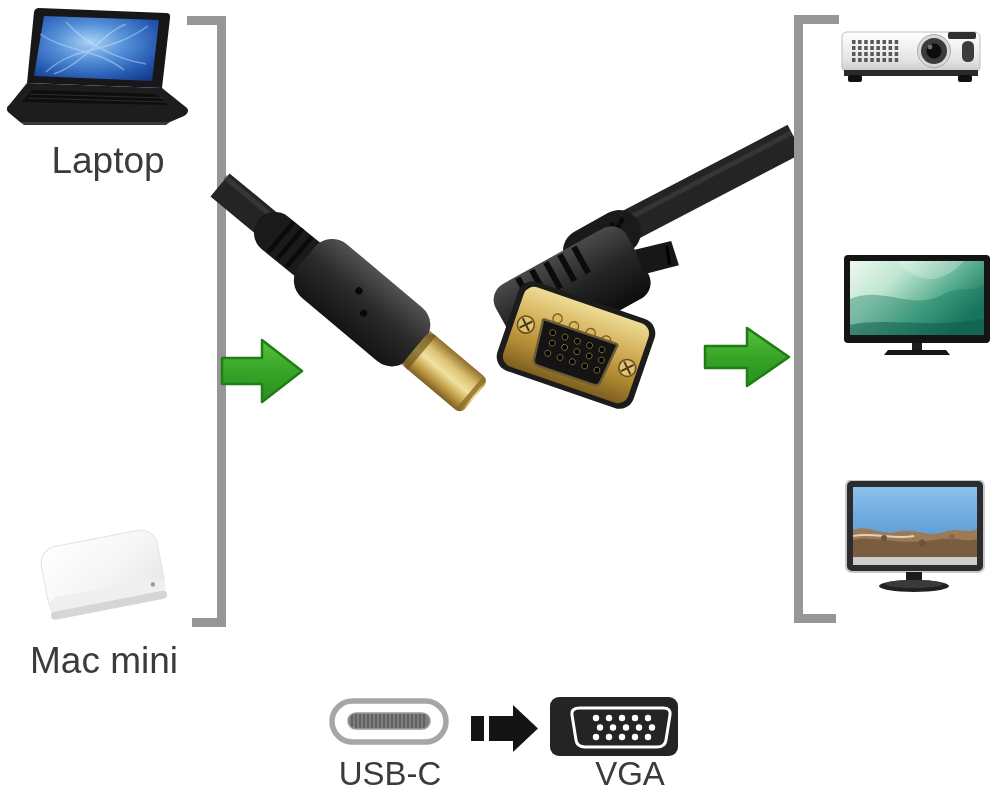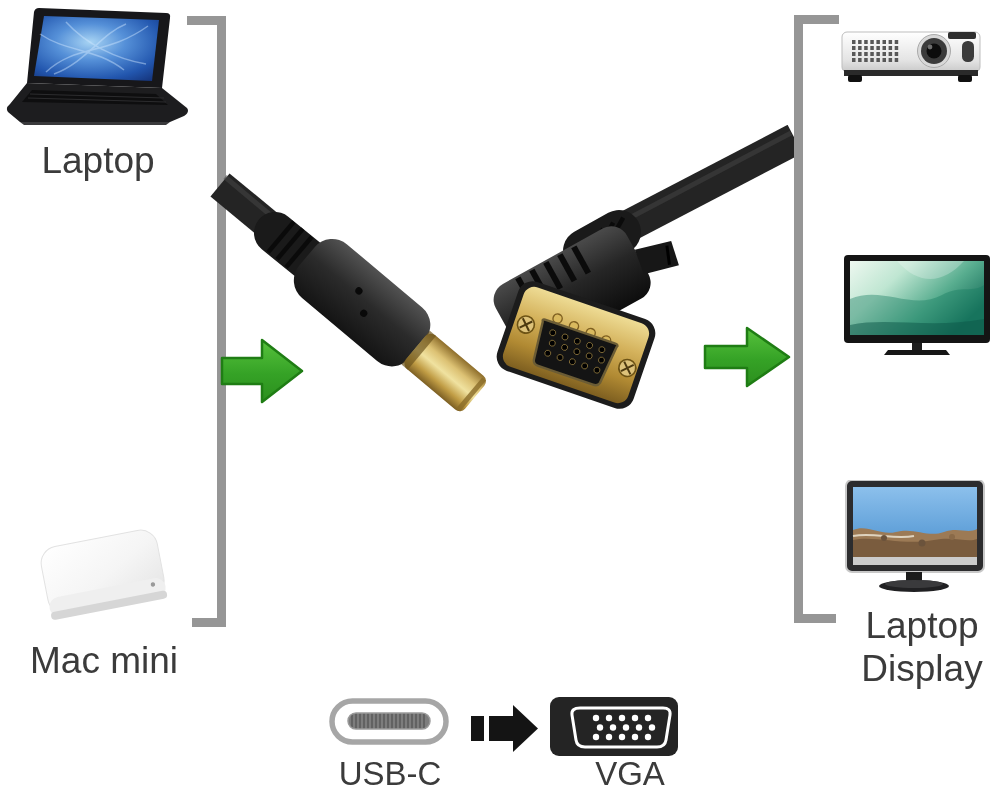--- a/index.html
+++ b/index.html
@@ -41,21 +41,21 @@
       <path d="M34,30 C60,48 90,44 118,66"></path>
     </g>
     <path d="M21,79 L156,84 L181,104 Q184,108 178,112 L164,118 L14,118 L2,108 Q-1,104 4,100 Z" fill="#1d1d1f"></path>
     <path d="M26,86 L150,90 L162,101 L16,98 Z" fill="#0e0e0f"></path>
     <g stroke="#2c2c2e" stroke-width="1">
       <line x1="24" y1="90" x2="158" y2="94"></line>
         <line x1="22" y1="94" x2="160" y2="98"></line>
     </g>
     <path d="M14,118 L164,118 L160,121 L18,121 Z" fill="#3a3a3c"></path>
   </svg>
-  <div class="side-label" style="left:18px;top:140px;width:160px">Laptop</div>
+  <div class="side-label" style="left:28px;top:140px;width:160px">Laptop</div>
 
   <svg class="abs" style="left:22px;top:512px" width="160" height="126" viewBox="0 0 160 126">
     <defs>
       <linearGradient id="mmtop" x1="0" y1="0" x2="1" y2="1">
         <stop offset="0%" stop-color="#ffffff"></stop>
         <stop offset="55%" stop-color="#f5f5f5"></stop>
         <stop offset="100%" stop-color="#e4e4e4"></stop>
       </linearGradient>
     </defs>
     <g transform="rotate(-11 80 62)">
@@ -267,21 +267,20 @@
     <path d="M9,60 C30,55 60,66 90,60 C110,56 124,63 133,59 L133,77 L9,77 Z" fill="#7a5c3e"></path>
     <path d="M9,56 C30,52 50,60 70,56" stroke="#f0ead8" stroke-width="2" fill="none" opacity="0.8"></path>
     <circle cx="40" cy="58" r="3" fill="#6b533c"></circle>
       <circle cx="78" cy="63" r="3.5" fill="#6b533c"></circle>
     <circle cx="108" cy="57" r="3" fill="#8a6a48"></circle>
     <rect x="9" y="77" width="124" height="8" fill="#cccccc"></rect>
     <rect x="62" y="92" width="16" height="9" fill="#1b1b1b"></rect>
     <ellipse cx="70" cy="106" rx="35" ry="6" fill="#202022"></ellipse>
     <ellipse cx="70" cy="104" rx="29" ry="4" fill="#3a3a3c"></ellipse>
   </svg>
-  <div class="side-label" style="left:852px;top:605px;width:140px">Laptop Display</div>
 
   <svg class="abs" style="left:328px;top:698px" width="122" height="48" viewBox="0 0 122 48">
     <defs>
       <clipPath id="ucpins">
           <rect x="20" y="15" width="82" height="16" rx="8"></rect>
         </clipPath>
     </defs>
     <rect x="4" y="3" width="114" height="41" rx="20.5" fill="#ffffff" stroke="#a6a6a6" stroke-width="5.5"></rect>
     <rect x="20" y="15" width="82" height="16" rx="8" fill="#7d7d7d"></rect>
     <g clip-path="url(#ucpins)" stroke="#5c5c5c" stroke-width="1.6">

